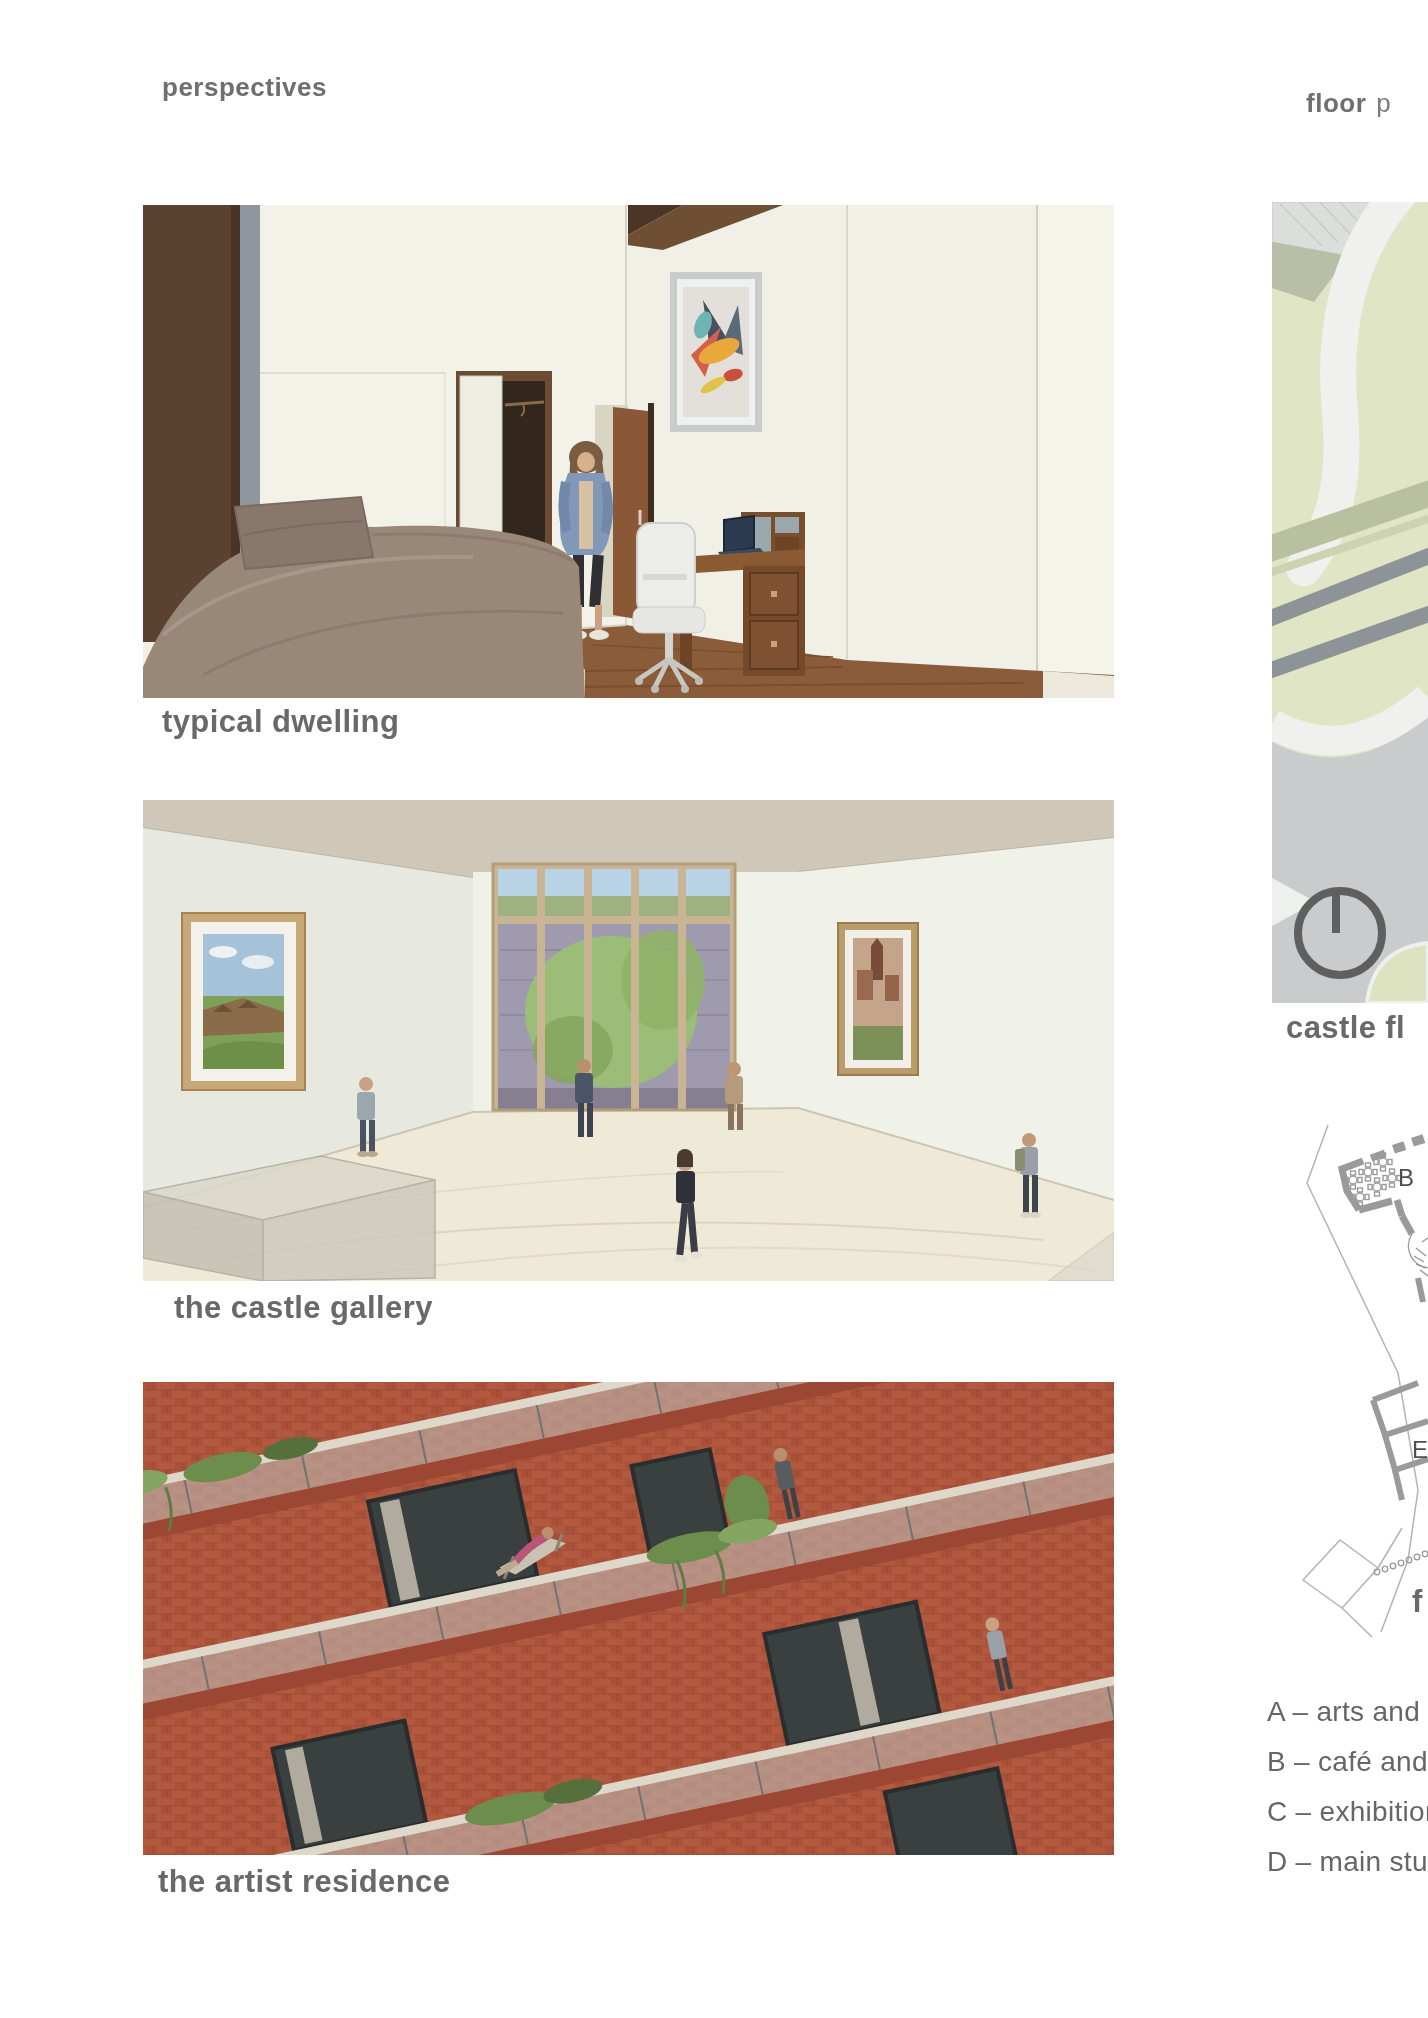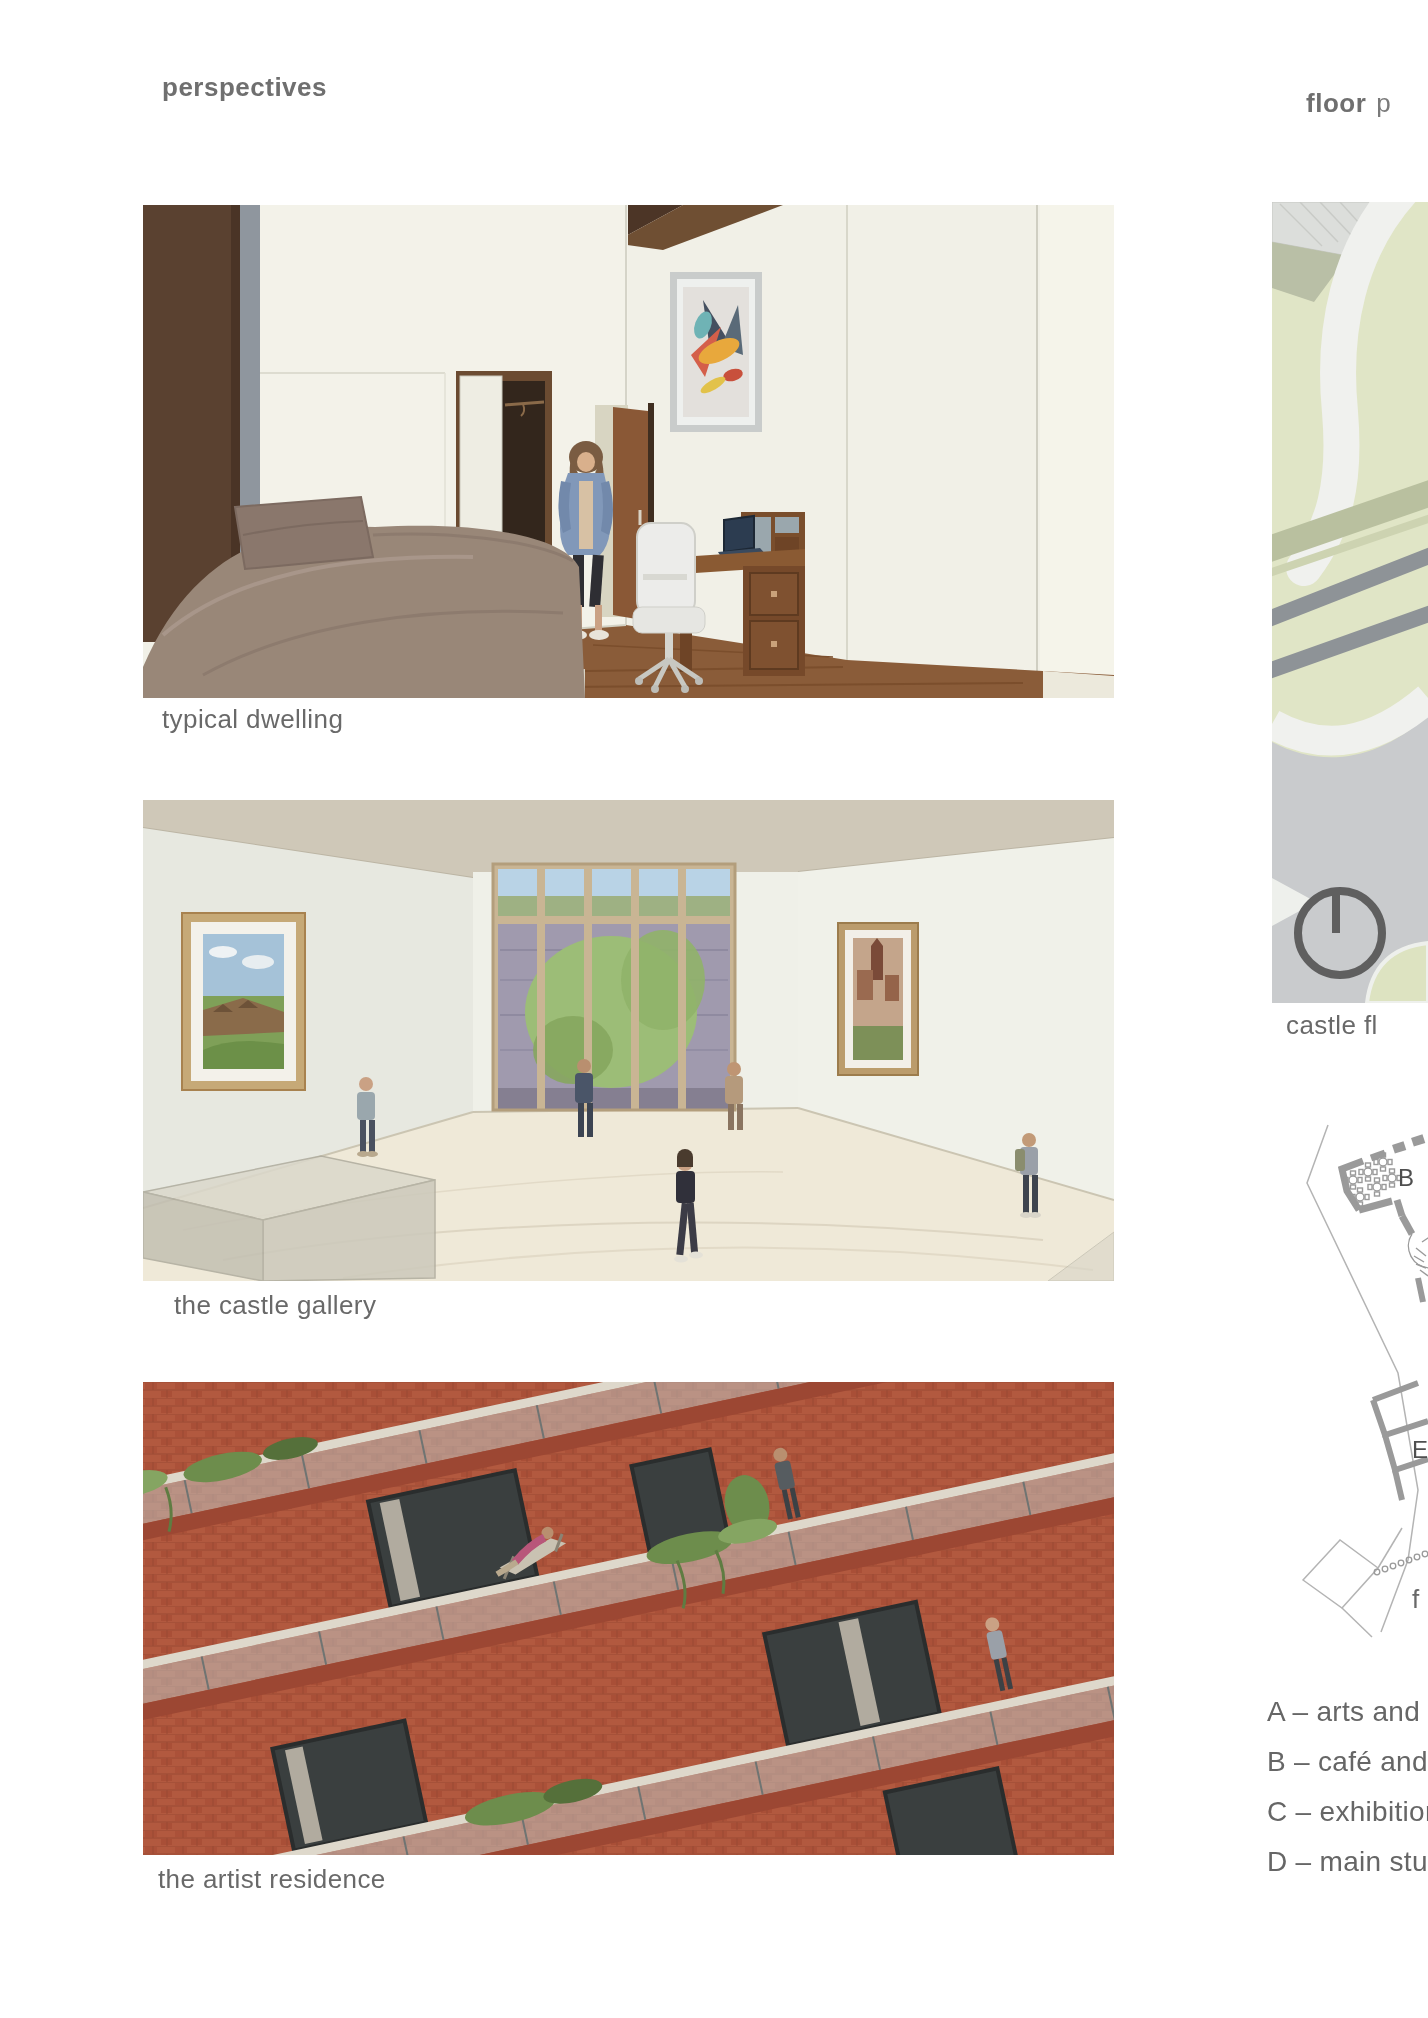--- a/index.html
+++ b/index.html
@@ -1,21 +1,21 @@
 <!DOCTYPE html>
 <html><head>
 <meta charset="utf-8">
 <style>
   html,body{margin:0;padding:0;}
   body{width:1428px;height:2018px;position:relative;overflow:hidden;background:#ffffff;
        font-family:"Liberation Sans",sans-serif;}
   .abs{position:absolute;}
   .page-title{font-size:26px;font-weight:700;color:#6f6f6f;letter-spacing:0.5px;}
   .page-title .light{font-weight:400;margin-left:10px;color:#7a7a7a;}
-  .caption{font-size:26px;color:#696969;letter-spacing:0.4px;white-space:nowrap;}
+  .caption{font-size:31px;color:#696969;letter-spacing:0.4px;white-space:nowrap;font-weight:bold;}
   .legend-item{font-size:28px;color:#666666;letter-spacing:0.3px;white-space:nowrap;
                position:absolute;left:1267px;list-style:none;margin:0;padding:0;}
   figure{margin:0;padding:0;}
   svg{display:block;}
 </style>
 </head>
 <body>
 
 <h1 class="abs page-title" style="left:162px;top:72px;margin:0;">perspectives</h1>
 

